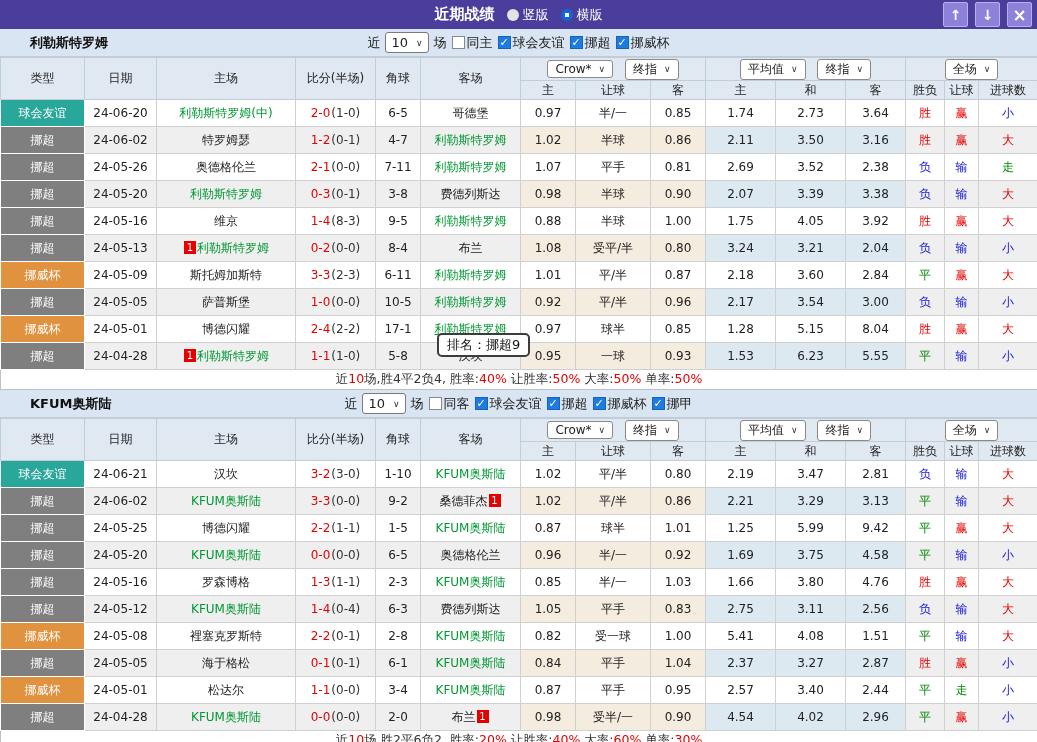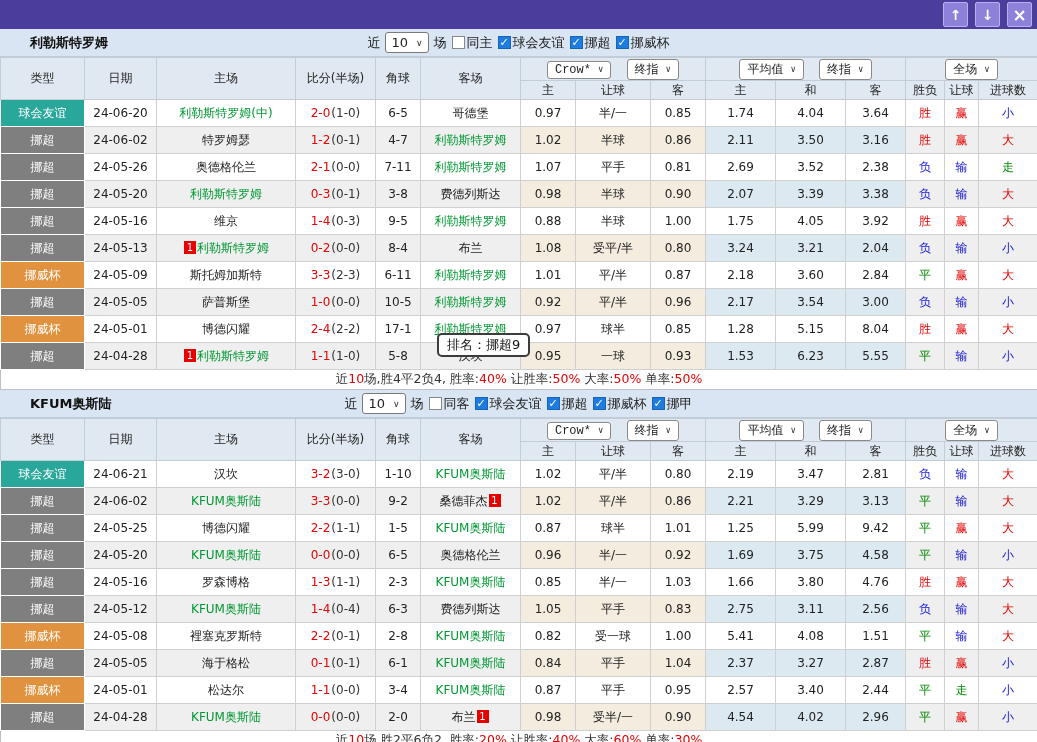--- a/index.html
+++ b/index.html
@@ -28,21 +28,21 @@
   .cbwrap{display:inline-flex;align-items:center;gap:2px;cursor:pointer;}
   .cb{width:13px;height:13px;box-sizing:border-box;border:1px solid #888;background:#fff;display:inline-block;position:relative;}
   .cb.checked{background:#1e7be0;border-color:#1763b8;}
   .cb.checked::after{content:"✓";position:absolute;left:1px;top:-1px;color:#fff;font-size:11px;font-weight:bold;}
   
   table{border-collapse:collapse;table-layout:fixed;width:1037px;border:1px solid #b9c2ca;}
   th,td{border:1px solid #d0d0d0;text-align:center;padding:0;overflow:hidden;white-space:nowrap;font-weight:normal;}
   thead th{background:#e0e9f1;border-color:#c2cdd6;color:#222;font-size:12px;}
   .hrow1 th{height:22px;}
   .hrow2 th{height:18px;}
-  .ddcell{vertical-align:middle;font-family:Liberation Mono, monospace;}
+  .ddcell{vertical-align:middle;}
   .dd{display:inline-flex;align-items:center;gap:7px;background:#fff;border:1px solid #8a8a8a;border-radius:3px;padding:1px 7px;margin:0 4px;cursor:pointer;font-size:12px;}
   tbody tr{height:27px;}
   tbody tr.even td{background:#efefef;}
   tbody tr.odd td{background:#ffffff;}
   tbody td.crow{background:#fdf6ec;margin-left:48px;}
   tbody tr.even td.crow{background:#f4ecdf;}
   tbody td.avg{background:#e6f1f8;}
   tbody tr.even td.avg{background:#dce9f1;}
   td.type-cell{border-color:#fff;color:#fff;font-size:12px;}
   .focal{color:#009933;}
@@ -53,20 +53,31 @@
   tfoot td.summary{height:19px;background:#fff;border-color:#b9c2ca;font-size:12.5px;color:#333;}
   tfoot .hl{color:#e60000;}
   
   .tooltip{position:absolute;left:437px;top:333px;background:#fefefe;border:2px solid #3c3c3c;border-radius:5px;
     padding:0 8px;height:20px;line-height:20px;font-size:13px;color:#111;z-index:9;}
 </style>
 </head>
 <body>
 
 <div class="titlebar">
+  <div class="title-group">
+    <span class="title">近期战绩</span>
+    <label class="radio-opt">
+      <span class="radio"></span>
+      <span>竖版</span>
+    </label>
+    <label class="radio-opt">
+      <span class="radio checked"></span>
+      <span>横版</span>
+    </label>
+  </div>
   <div class="tb-buttons">
     <div class="tb-btn">↑</div>
     <div class="tb-btn">↓</div>
     <div class="tb-btn close">×</div>
   </div>
 </div>
 
 <section>
   <div class="filterbar">
       <span class="team">利勒斯特罗姆</span>
@@ -165,21 +176,21 @@
           <td class="type-cell" style="background: rgb(42, 167, 155);">球会友谊</td>
           <td>24-06-20</td>
           <td><span class="focal">利勒斯特罗姆(中)</span></td>
           <td><span class="ft">2-0</span><span class="ht">(1-0)</span></td>
           <td>6-5</td>
           <td><span>哥德堡</span></td>
           <td class="crow">0.97</td>
           <td class="crow">半/一</td>
           <td class="crow">0.85</td>
           <td class="avg">1.74</td>
-          <td class="avg">4.04</td>
+          <td class="avg">2.73</td>
           <td class="avg">3.64</td>
           <td class="res" style="color: rgb(230, 0, 0);">胜</td>
           <td class="res" style="color: rgb(230, 0, 0);">赢</td>
           <td class="res" style="color: rgb(20, 20, 221);">小</td>
         </tr>
         <tr class="even">
           <td class="type-cell" style="background: rgb(127, 127, 127);">挪超</td>
           <td>24-06-02</td>
           <td><span>特罗姆瑟</span></td>
           <td><span class="ft">1-2</span><span class="ht">(0-1)</span></td>
@@ -226,21 +237,21 @@
           <td class="avg">3.39</td>
           <td class="avg">3.38</td>
           <td class="res" style="color: rgb(20, 20, 221);">负</td>
           <td class="res" style="color: rgb(20, 20, 221);">输</td>
           <td class="res" style="color: rgb(230, 0, 0);">大</td>
         </tr>
         <tr class="odd">
           <td class="type-cell" style="background: rgb(127, 127, 127);">挪超</td>
           <td>24-05-16</td>
           <td><span>维京</span></td>
-          <td><span class="ft">1-4</span><span class="ht">(0-3)</span></td>
+          <td><span class="ft">1-4</span><span class="ht">(8-3)</span></td>
           <td>9-5</td>
           <td><span class="focal">利勒斯特罗姆</span></td>
           <td class="crow">0.88</td>
           <td class="crow">半球</td>
           <td class="crow">1.00</td>
           <td class="avg">1.75</td>
           <td class="avg">4.05</td>
           <td class="avg">3.92</td>
           <td class="res" style="color: rgb(230, 0, 0);">胜</td>
           <td class="res" style="color: rgb(230, 0, 0);">赢</td>

